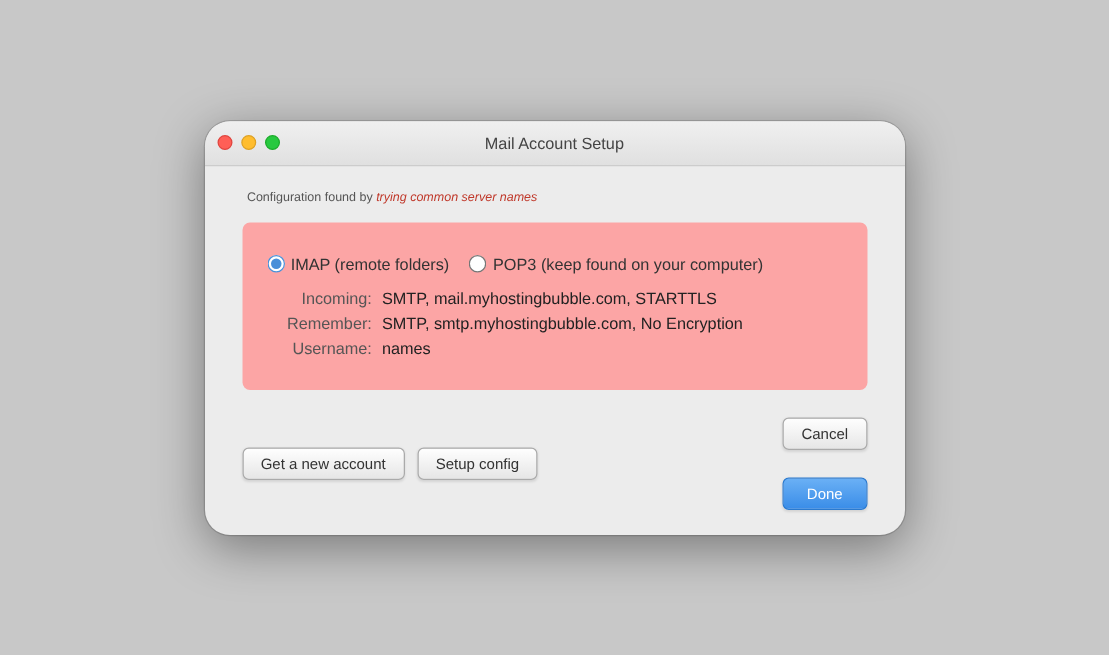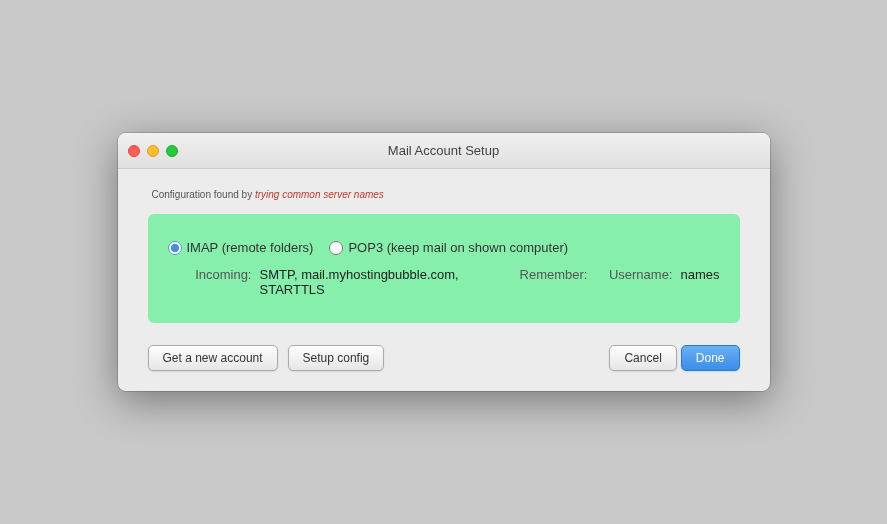--- a/index.html
+++ b/index.html
@@ -9,23 +9,23 @@
       display: flex;
       align-items: center;
       justify-content: center;
       width: 887px;
       height: 524px;
       font-family: -apple-system, "Helvetica Neue", Arial, sans-serif;
       font-size: 13px;
     }
 
     .window {
-      width: 652px;
+      width: 560px;
       background: #ececec;
-      border-radius: 8px;
+      border-radius: 20px;
       box-shadow: 0 10px 40px rgba(0,0,0,0.4), 0 0 0 1px rgba(0,0,0,0.15);
       overflow: hidden;
     }
 
     .titlebar {
       background: linear-gradient(to bottom, #f0f0f0, #e0e0e0);
       height: 36px;
       display: flex;
       align-items: center;
       justify-content: center;
@@ -124,21 +124,21 @@
       margin-bottom: 14px;
       margin-left: 4px;
     }
 
     .config-status .highlight {
       color: #c0392b;
       font-style: italic;
     }
 
     .protocol-box {
-      background: #86efac;
+      background: #fca5a5;
       border-radius: 6px;
       padding: 26px 20px;
       margin-bottom: 18px;
     }
 
     .radio-row {
       display: flex;
       align-items: center;
       gap: 16px;
       margin-bottom: 12px;
@@ -153,21 +153,21 @@
     }
 
     .radio-option input[type="radio"] {
       accent-color: #4a90d9;
       width: 14px;
       height: 14px;
     }
 
     .server-info {
       display: flex;
-      flex-direction: row;
+      flex-direction: column;
       gap: 5px;
       margin-left: 4px;
     }
 
     .server-row {
       display: flex;
       gap: 8px;
       font-size: 13px;
     }
 
@@ -189,21 +189,22 @@
       padding-top: 4px;
     }
 
     .btn-group-left {
       display: flex;
       gap: 10px;
     }
 
     .btn-group-right {
       display: flex;
-      gap: 4px;
+      gap: 22px;
+      flex-direction: column;
     }
 
     .btn {
       height: 26px;
       padding: 0 14px;
       border-radius: 5px;
       border: 1px solid #aaa;
       background: linear-gradient(to bottom, #fefefe, #e6e6e6);
       font-size: 12px;
       color: #333;
@@ -242,31 +243,32 @@
 
     <div class="protocol-box">
 
       <div class="radio-row">
         <label class="radio-option">
           <input type="radio" name="protocol" checked="" style="">
           <span>IMAP (remote folders)</span>
         </label>
         <label class="radio-option">
           <input type="radio" name="protocol" style="">
-          <span>POP3 (keep mail on shown computer)</span>
+          <span>POP3 (keep found on your computer)</span>
         </label>
       </div>
 
       <div class="server-info">
         <div class="server-row">
           <span class="server-key">Incoming:</span>
           <span class="server-val">SMTP, mail.myhostingbubble.com, STARTTLS</span>
         </div>
         <div class="server-row">
           <span class="server-key">Remember:</span>
+          <span class="server-val">SMTP, smtp.myhostingbubble.com, No Encryption</span>
         </div>
         <div class="server-row">
           <span class="server-key">Username:</span>
           <span class="server-val">names</span>
         </div>
       </div>
 
     </div>
 
     <div class="button-row">

